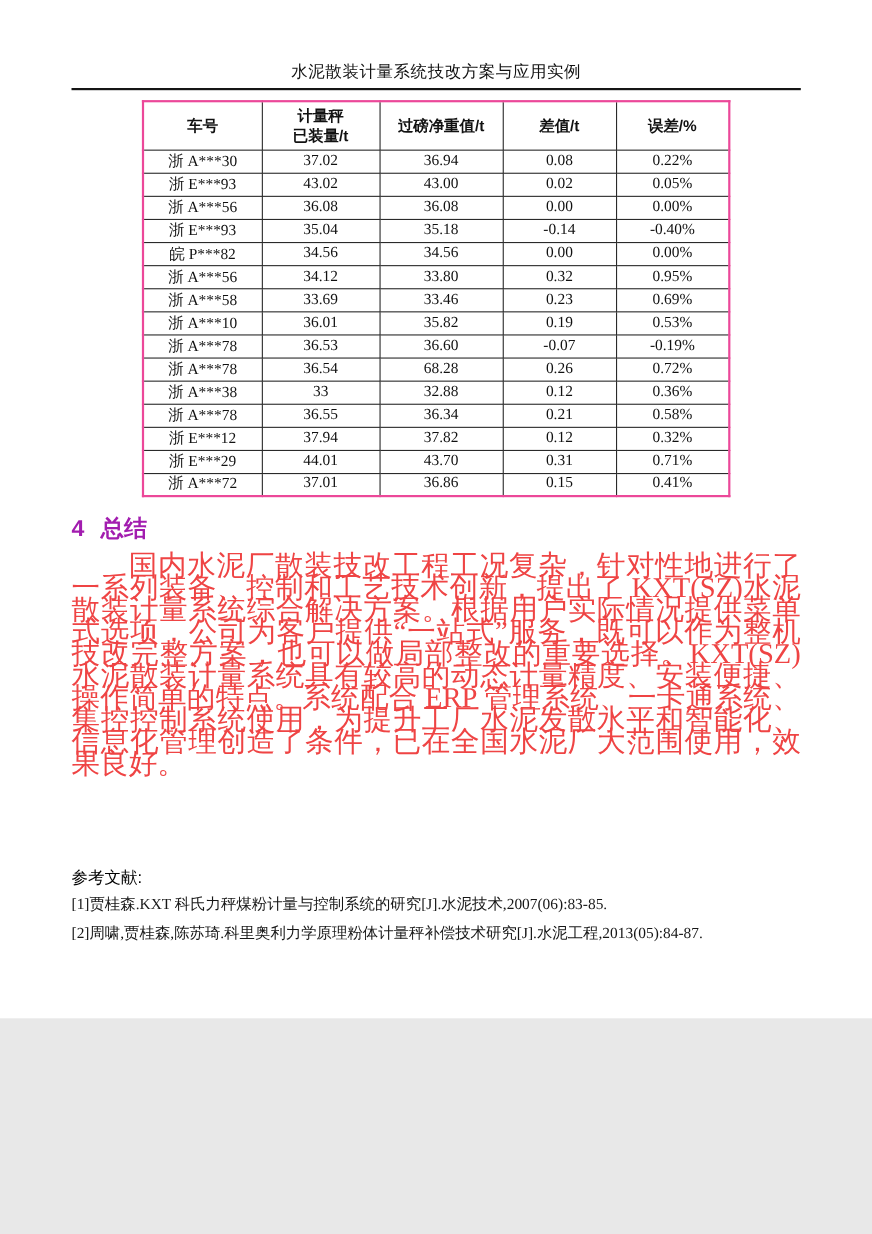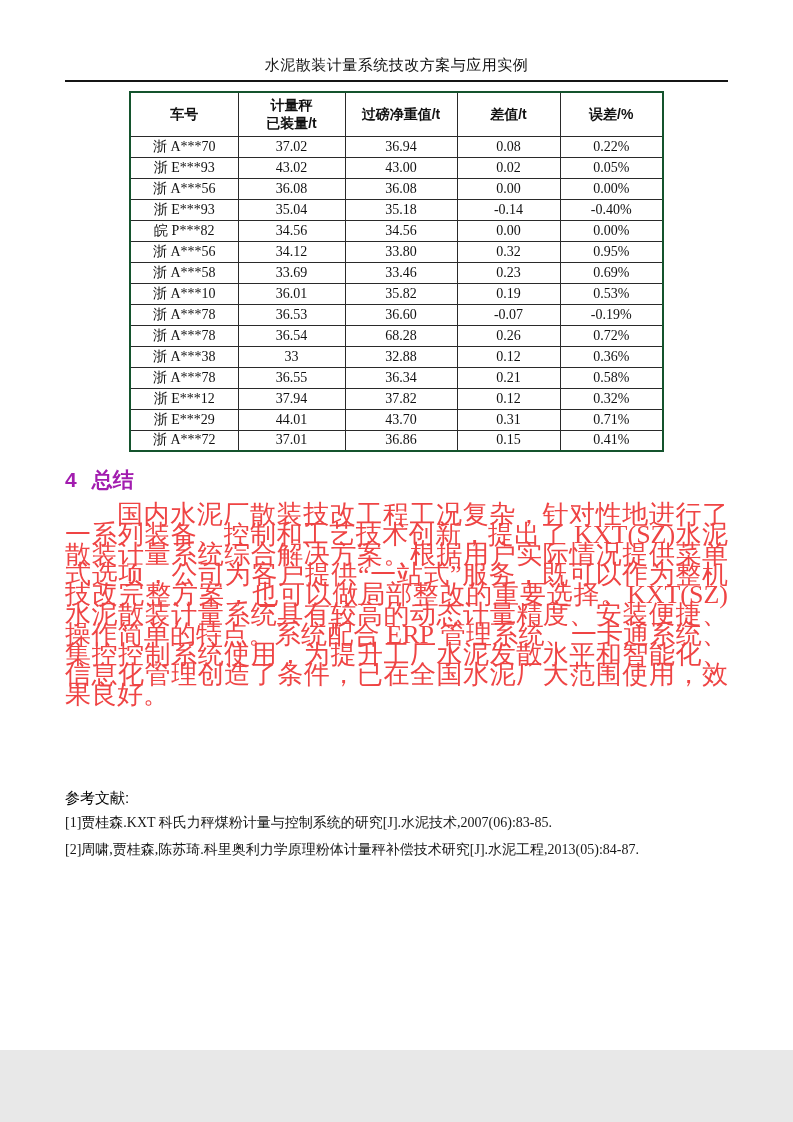--- a/index.html
+++ b/index.html
@@ -1,18 +1,18 @@
 <!DOCTYPE html>
 <html><head>
 <meta charset="utf-8">
 <style>
   * { box-sizing: border-box; }
   html, body { margin: 0; padding: 0; background: #e8e8e8; }
   .page {
-    width: 793px; height: 1050px;
+    width: 793px; height: 926px;
     background: #ffffff;
     position: relative;
     margin: 0 auto;
     font-family: "Liberation Serif", "DejaVu Serif", serif;
     color: #111111;
     overflow: hidden;
   }
   .content { margin: 0 65px; }
   .running-title {
     padding-top: 56px;
@@ -20,21 +20,21 @@
     font-size: 15px;
     letter-spacing: 0.5px;
   }
   .head-rule { border-bottom: 2px solid #151515; margin-top: 5px; }
 
   table.data-table {
     border-collapse: collapse;
     table-layout: fixed;
     width: 533px;
     margin: 9px auto 0 auto;
-    border: 2px solid #14532d;
+    border: 2px solid #ec4899;
   }
   table.data-table th, table.data-table td {
     border: 1px solid #2a2a2a;
     text-align: center;
     vertical-align: middle;
     padding: 0;
     overflow: hidden;
     white-space: nowrap;
   }
   table.data-table thead tr { height: 44px; }
@@ -123,21 +123,21 @@
             <div>计量秤</div>
             <div>已装量/t</div>
           </th>
           <th>过磅净重值/t</th>
           <th>差值/t</th>
           <th>误差/%</th>
         </tr>
       </thead>
       <tbody>
         <tr>
-          <td>浙 A***70</td>
+          <td>浙 A***30</td>
           <td>37.02</td>
           <td>36.94</td>
           <td>0.08</td>
           <td>0.22%</td>
         </tr>
         <tr>
           <td>浙 E***93</td>
           <td>43.02</td>
           <td>43.00</td>
           <td>0.02</td>

